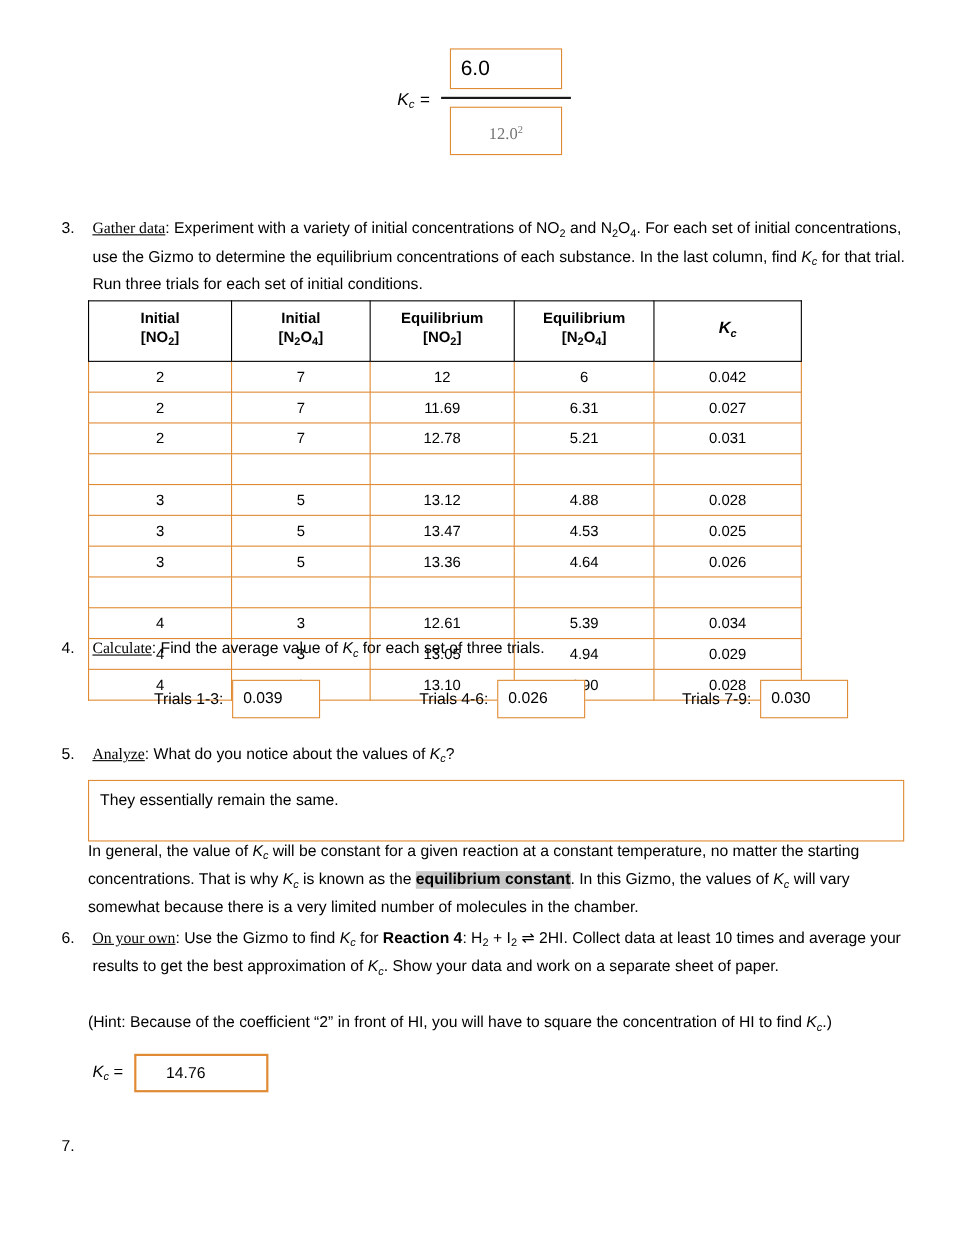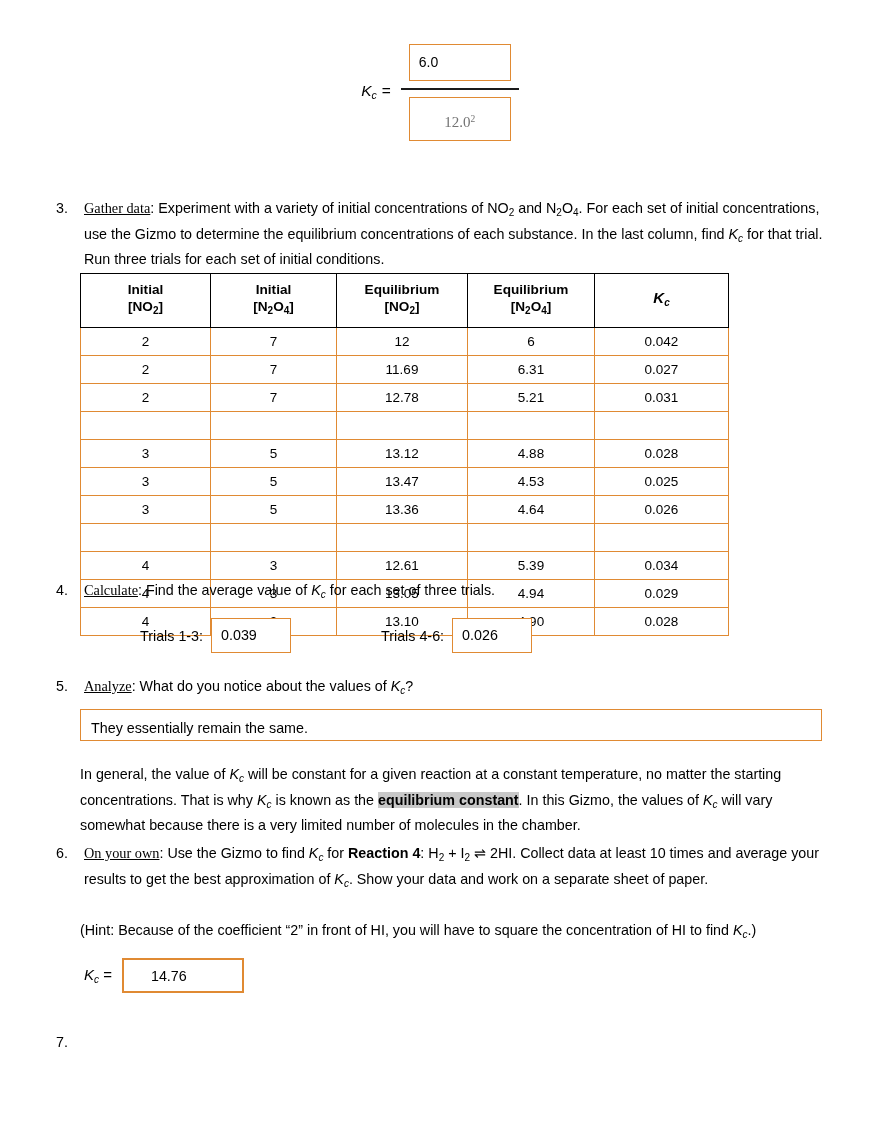--- a/index.html
+++ b/index.html
@@ -52,21 +52,21 @@
   }
   .ansbox {
     border: 1.6px solid #E08A33;
     background: #ffffff;
     box-sizing: border-box;
   }
   .frac-num {
     width: 102px;
     height: 37px;
     line-height: 35px;
-    font-size: 14px;
+    font-size: 19px;
     padding-left: 9px;
   }
   .frac-bar {
     width: 118px;
     height: 0;
     border-top: 2.2px solid #1a1a1a;
     margin: 7px 0 7px 0;
   }
   .frac-den {
     width: 102px;
@@ -165,21 +165,21 @@
   }
   .trial-gap-a { width: 90px; }
   .trial-gap-b { width: 88px; }
 
   
   .answer-long {
     position: absolute;
     left: 80px;
     top: 709px;
     width: 742px;
-    height: 32px;
+    height: 56px;
     line-height: 36px;
     font-size: 14.3px;
     padding-left: 10px;
     box-sizing: border-box;
   }
 
   
   .para {
     position: absolute;
     left: 80px;
@@ -369,20 +369,24 @@
     <div class="trial-group">
       <span class="trial-label">Trials 1-3:</span>
       <span class="ansbox trial-box">0.039</span>
     </div>
     <div class="trial-gap-a"></div>
     <div class="trial-group">
       <span class="trial-label">Trials 4-6:</span>
       <span class="ansbox trial-box">0.026</span>
     </div>
     <div class="trial-gap-b"></div>
+    <div class="trial-group">
+      <span class="trial-label">Trials 7-9:</span>
+      <span class="ansbox trial-box">0.030</span>
+    </div>
   </div>
 
   <div class="item" style="left:56px; top:676px; width:778px;">
     <div class="item-num">5.</div>
     <div class="item-body"><span class="u">Analyze</span><span>: What do you notice about the values of </span><span class="kc"><span>K</span><span class="sub">c</span></span><span>?</span></div>
   </div>
 
   <div class="ansbox answer-long">They essentially remain the same.</div>
 
   <div class="para"><span>In general, the value of </span><span class="kc"><span>K</span><span class="sub">c</span></span><span> will be constant for a given reaction at a constant temperature, no matter the starting concentrations. That is why </span><span class="kc"><span>K</span><span class="sub">c</span></span><span> is known as the </span><span class="hl">equilibrium constant</span><span>. In this Gizmo, the values of </span><span class="kc"><span>K</span><span class="sub">c</span></span><span> will vary somewhat because there is a very limited number of molecules in the chamber.</span></div>

